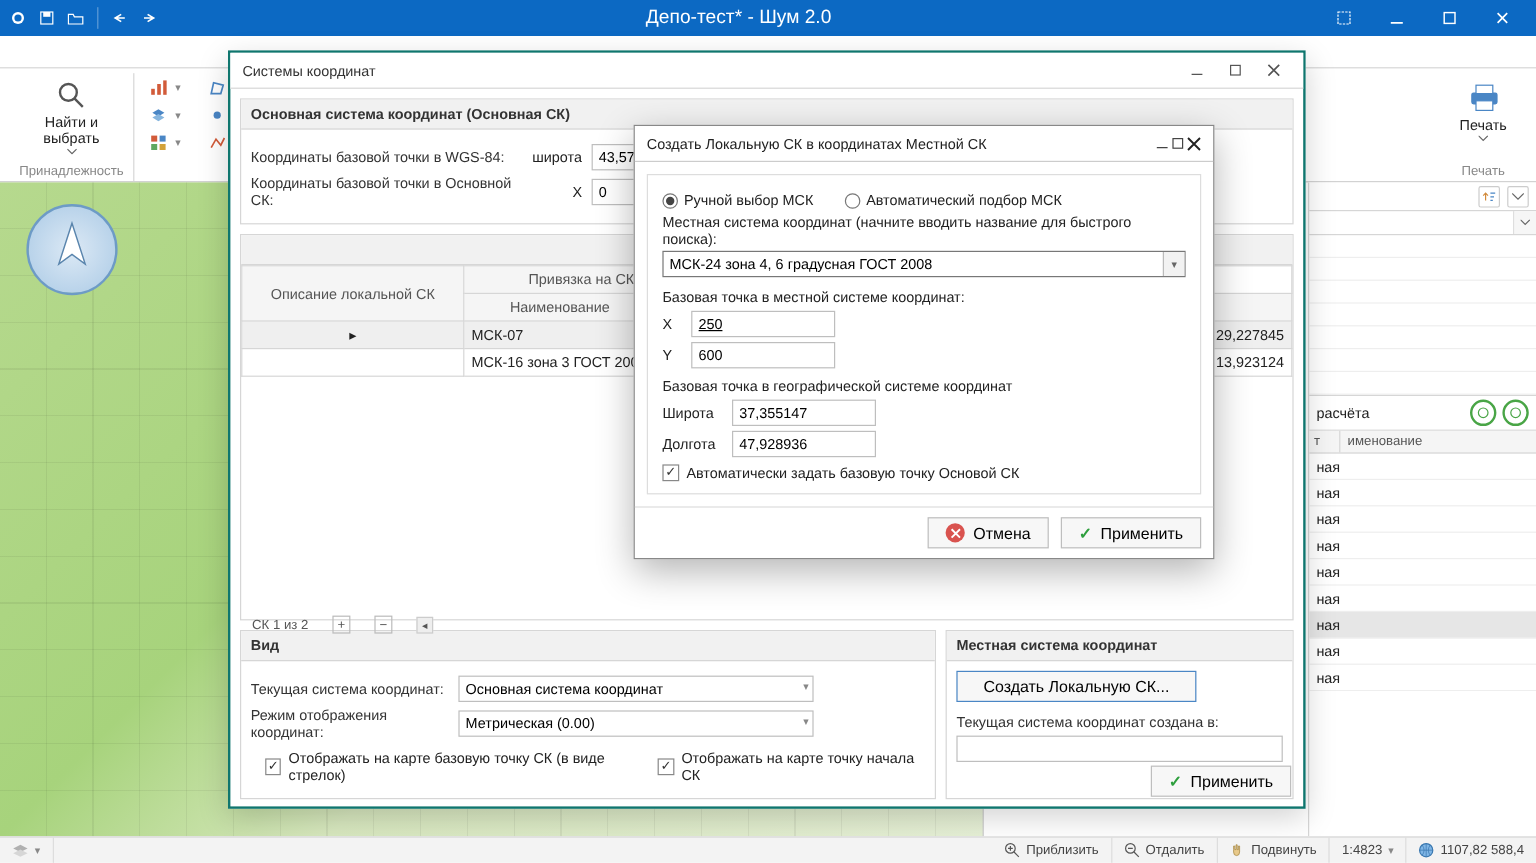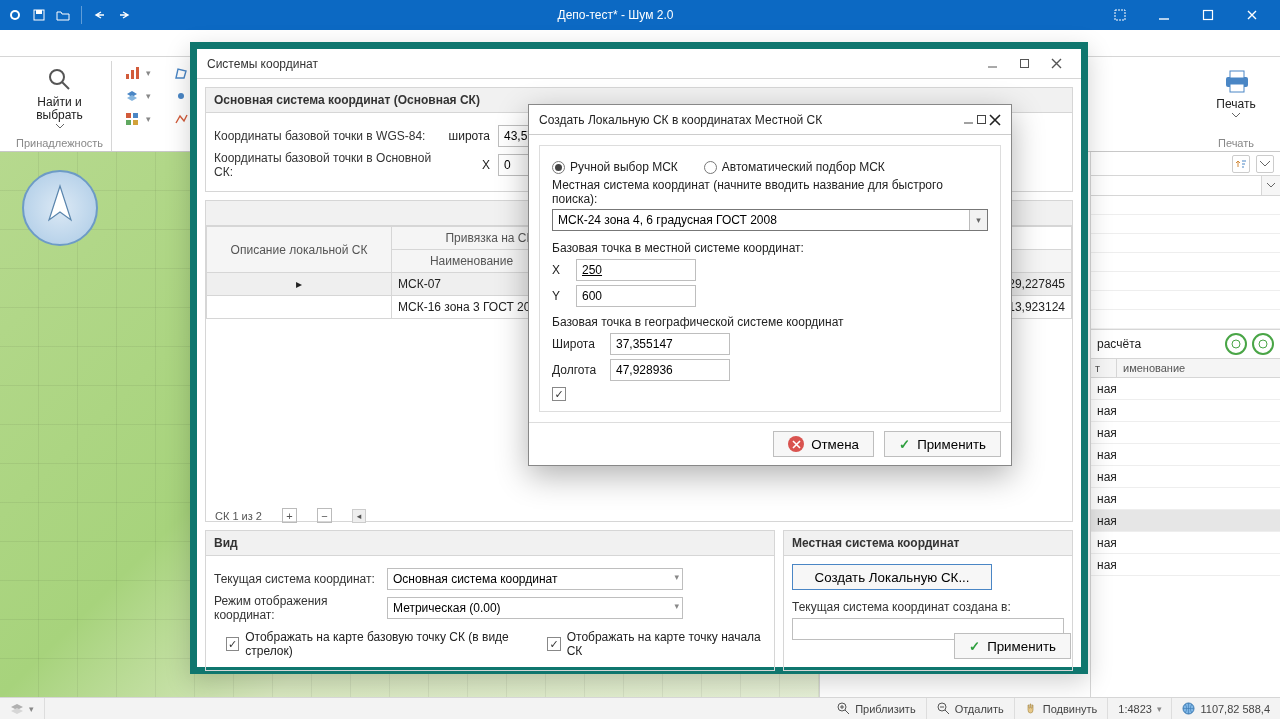--- a/index.html
+++ b/index.html
@@ -15,21 +15,21 @@
     --accent-green:#2e9f3e;
     --accent-red:#d9534f;
   }
   *{box-sizing:border-box;}
   html,body{margin:0;padding:0;width:1280px;height:719px;overflow:hidden;font-family:"Segoe UI",Tahoma,Arial,sans-serif;font-size:12px;color:var(--text);}
   
   .titlebar{height:30px;background:var(--blue);color:#fff;display:flex;align-items:center;padding:0 6px;}
   .titlebar .qat{display:flex;align-items:center;gap:6px;}
   .titlebar .qat .btn{width:18px;height:18px;display:flex;align-items:center;justify-content:center;border-radius:2px;}
   .titlebar .divider{width:1px;height:18px;background:rgba(255,255,255,0.35);margin:0 3px;}
-  .titlebar .title{flex:1;text-align:center;font-size:12px;}
+  .titlebar .title{flex:1;text-align:center;font-size:16px;}
   .titlebar .winbtns{display:flex;align-items:center;}
   .titlebar .winbtns .wb{width:44px;height:30px;display:flex;align-items:center;justify-content:center;}
   
   .ribbon{height:122px;background:#fff;border-bottom:1px solid var(--panel-border);display:flex;align-items:stretch;}
   .ribbon-tabs{position:absolute;left:8px;top:30px;height:26px;display:flex;align-items:flex-end;gap:6px;font-size:12px;color:#333;}
   .ribbon-tab{padding:4px 10px;border:1px solid transparent;border-bottom:none;}
   .ribbon-tab.active{background:#fff;border-color:var(--panel-border2);border-top:2px solid var(--blue);}
   .ribbon-body{margin-top:26px;flex:1;display:flex;padding:4px 8px 0 8px;gap:0;border-top:1px solid var(--panel-border2);}
   .ribbon-group{display:flex;flex-direction:column;align-items:center;justify-content:flex-end;padding:2px 8px 2px 8px;border-right:1px solid var(--panel-border2);min-width:72px;}
   .ribbon-group:last-child{border-right:none;}
@@ -55,21 +55,21 @@
   .mini-toolbar{height:24px;display:flex;align-items:center;justify-content:flex-end;gap:6px;padding:0 6px;border-bottom:1px solid var(--panel-border2);}
   .mini-toolbar .ico{width:18px;height:18px;border:1px solid #ccc;border-radius:2px;display:flex;align-items:center;justify-content:center;}
   .rightpane .grid{flex:0 0 140px;border-bottom:1px solid var(--panel-border2);}
   .rightpane .grid .row{height:19px;border-bottom:1px solid #eee;}
   .rightpane .list{flex:1;overflow:hidden;}
   .rightpane .list .hdr2{display:flex;align-items:center;justify-content:space-between;padding:3px 6px;border-bottom:1px solid var(--panel-border2);}
   .rightpane .list .cell{padding:2px 6px;border-bottom:1px solid #eee;height:22px;display:flex;align-items:center;}
   .rightpane .list .cell.sel{background:#e6e6e6;}
   .roundicon{width:22px;height:22px;border-radius:50%;border:2px solid #49a546;display:inline-flex;align-items:center;justify-content:center;margin-left:2px;}
   
-  .dlg{position:absolute;background:#fff;border:7px solid #0f766e;box-shadow:0 8px 24px rgba(0,0,0,0.18);font-size:12px;}
+  .dlg{position:absolute;background:#fff;border:2px solid #0f766e;box-shadow:0 8px 24px rgba(0,0,0,0.18);font-size:12px;}
   .dlg .dlg-title{height:30px;display:flex;align-items:center;padding:0 10px;background:#fff;border-bottom:1px solid var(--panel-border2);}
   .dlg .dlg-title .t{flex:1;color:#333;}
   .dlg .dlg-title .dlg-btns{display:flex;gap:2px;}
   .dlg .dlg-title .db{width:30px;height:22px;display:flex;align-items:center;justify-content:center;color:#555;}
   .dlg .groupbox{margin:8px;border:1px solid var(--panel-border2);}
   .dlg .groupbox>.gtitle{background:var(--groupbox-bg);border-bottom:1px solid var(--panel-border2);padding:5px 8px;font-weight:600;color:#333;}
   .dlg .gbody{padding:8px;}
   .gb-row{display:flex;align-items:center;gap:8px;margin:4px 0;}
   .form-label{color:#333;}
   input[type=text],select,.text-input{height:22px;border:1px solid #bebebe;padding:0 5px;font:inherit;background:#fff;}
@@ -553,20 +553,21 @@
         <label style="width:48px;">Широта</label>
         <input type="text" class="text-input readonly" style="width: 120px;" readonly="" value="37,355147">
       </div>
     <div class="fieldpair">
         <label style="width:48px;">Долгота</label>
         <input type="text" class="text-input readonly" style="width: 120px;" readonly="" value="47,928936">
       </div>
 
     <label style="display:flex;align-items:center;margin-top:6px;">
         <span class="checkbox checked"></span>
+        <span>Автоматически задать базовую точку Основой СК</span>
       </label>
   </div>
   <div class="modal-footer">
     <button class="btn-std">
       <span style="width:16px;height:16px;border-radius:50%;background:#d9534f;display:inline-flex;align-items:center;justify-content:center;">
           <svg width="9" height="9">
             <path d="M1 1 L8 8 M8 1 L1 8" stroke="#fff" stroke-width="1.6"></path>
           </svg>
         </span>
       <span>Отмена</span>

